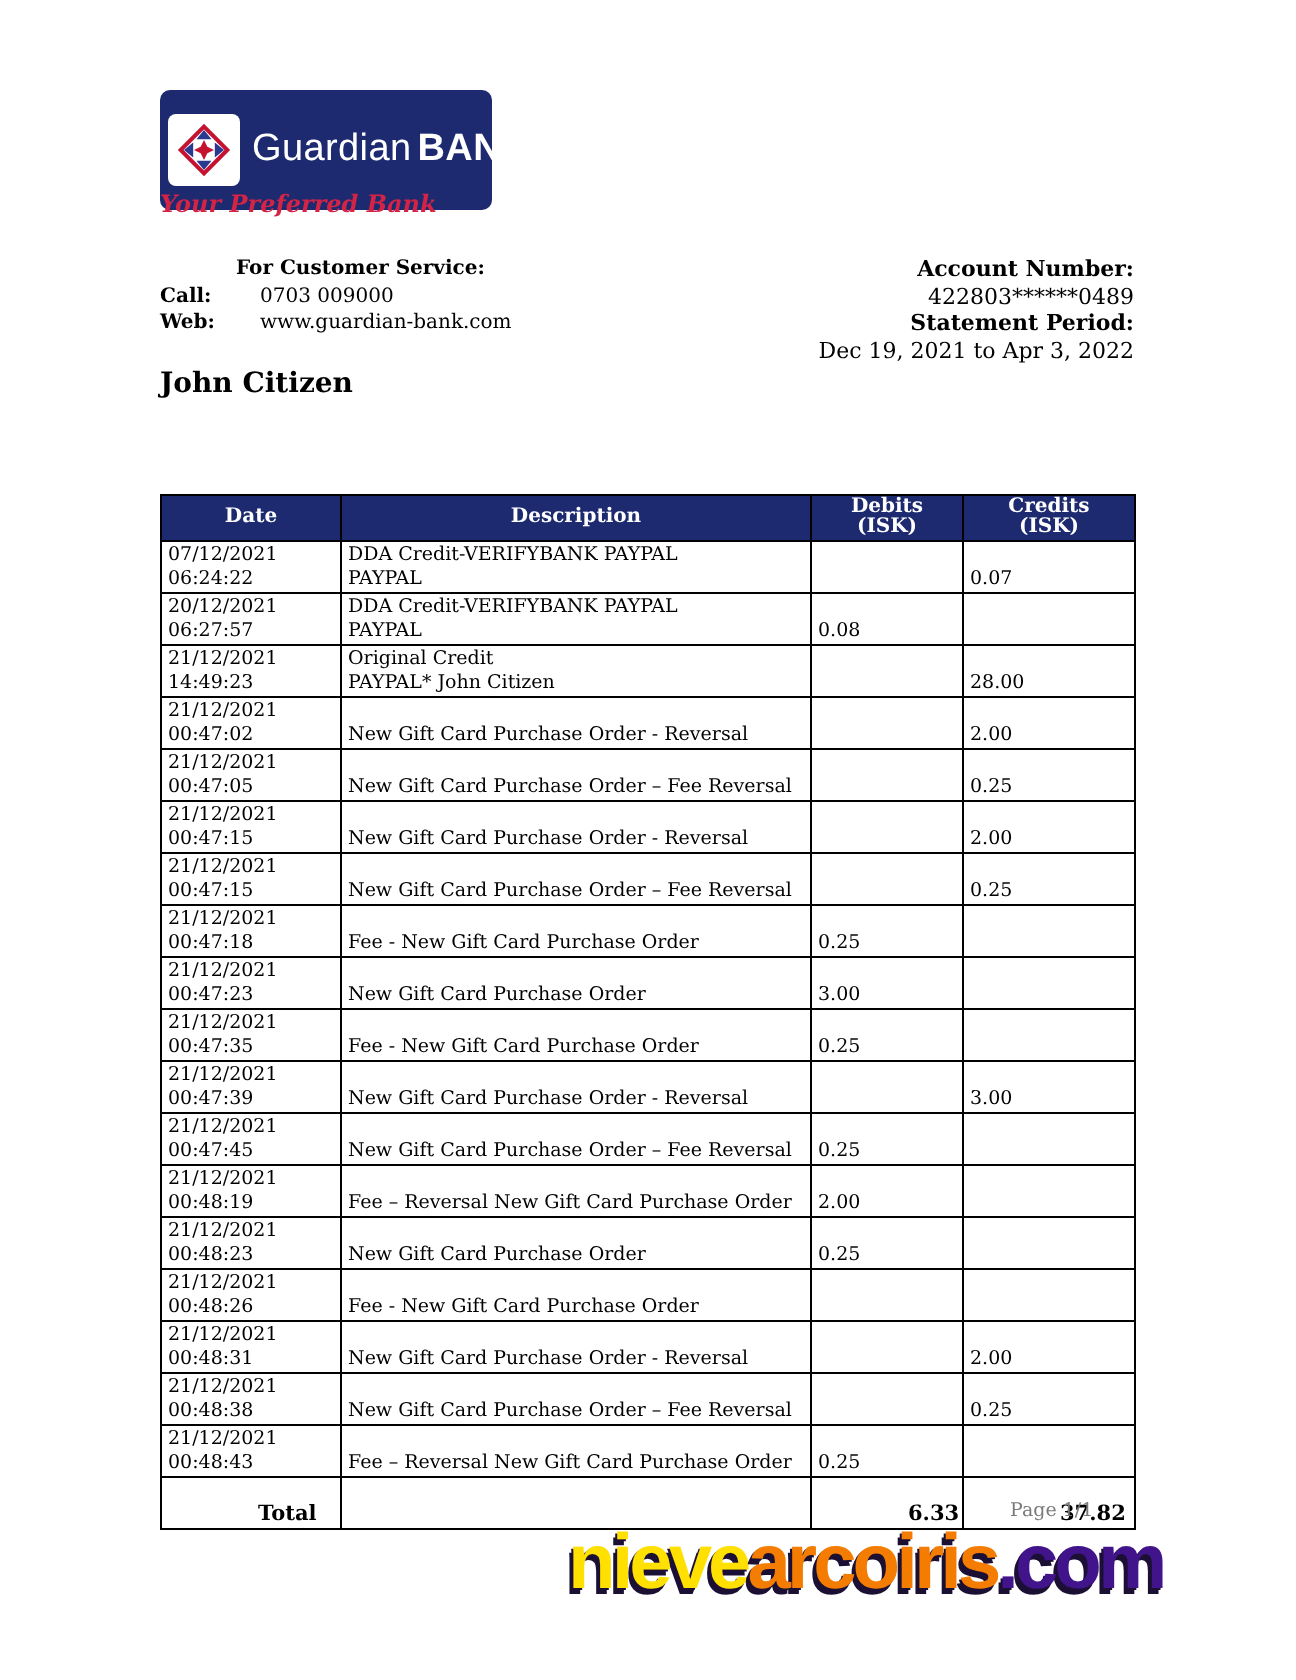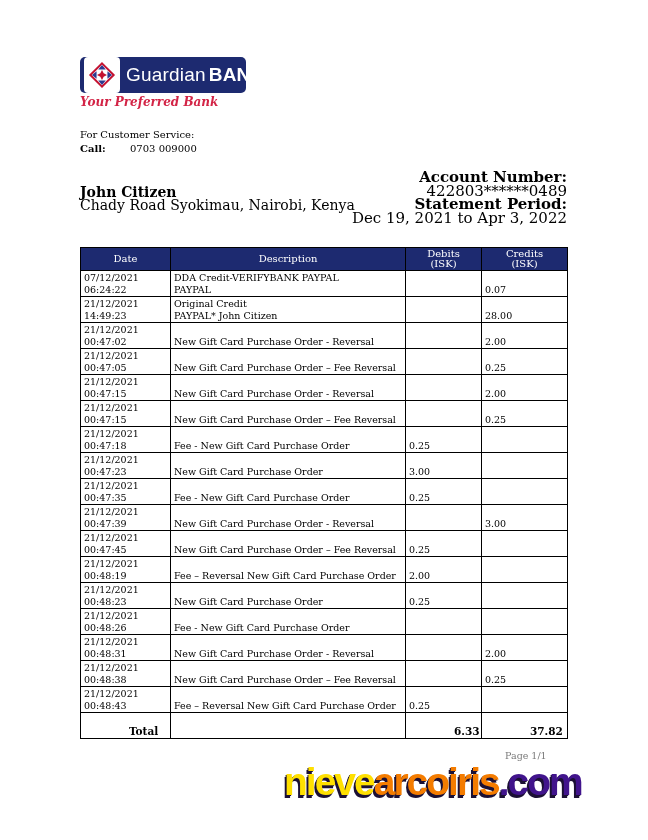--- a/index.html
+++ b/index.html
@@ -10,53 +10,53 @@
     --wm-purple:#41148c;
   }
   *{margin:0;padding:0;box-sizing:border-box;}
   html,body{background:#fff;}
   body{
     width:648px;height:840px;position:relative;overflow:hidden;
     font-family:"DejaVu Serif",serif;color:#000;
   }
   
   .logo-box{
-    position:absolute;left:80px;top:57px;width:166px;height:36px;
+    position:absolute;left:80px;top:45px;width:166px;height:60px;
     background:var(--navy);border-radius:5px;
     display:flex;align-items:center;
   }
   .logo-emblem{
     width:36px;height:36px;background:#fff;border-radius:4px;margin-left:4px;
     display:flex;align-items:center;justify-content:center;flex:none;
   }
   .logo-text{
     color:#fff;font-family:"Liberation Sans",sans-serif;font-size:19px;
     margin-left:6px;white-space:nowrap;letter-spacing:.2px;
   }
   .logo-text .bank{font-weight:bold;margin-left:3px;}
   .tagline{
     position:absolute;left:80px;top:95px;width:166px;text-align:left;
     color:var(--brand-red);font-style:italic;font-weight:bold;font-size:12px;
   }
   
   .cs-block{position:absolute;left:80px;top:128px;font-size:10px;line-height:13.5px;}
-  .cs-title{font-weight:normal;}
+  .cs-title{font-weight:bold;margin-left:38px;}
   .cs-row .lbl{font-weight:bold;display:inline-block;width:50px;}
-  .acct-block{position:absolute;right:81px;top:128px;text-align:right;font-size:15px;line-height:13.5px;margin-top:43px;}
+  .acct-block{position:absolute;right:81px;top:128px;text-align:right;font-size:11px;line-height:13.5px;}
   .acct-block .lbl{font-weight:bold;}
   .customer-block{position:absolute;left:80px;top:186px;font-size:14px;line-height:13px;}
   .customer-block .name{font-weight:bold;}
   
   .stmt-table{
     position:absolute;left:80px;top:247px;width:487px;
     border-collapse:collapse;table-layout:fixed;
   }
   .stmt-table th,.stmt-table td{border:1.5px solid #000;}
   .stmt-table thead th{
-    background:var(--navy);color:#fff;font-weight:normal;font-size:10px;
+    background:var(--navy);color:#fff;font-weight:bold;font-size:10px;
     height:22px;line-height:10px;text-align:center;vertical-align:middle;padding:1px 0;
   }
   .stmt-table tbody td{
     height:25px;font-size:9.5px;vertical-align:bottom;padding:1px 3px;
   }
   td.date-cell{vertical-align:top;padding-top:1px;line-height:11.5px;font-size:9px;}
   td.desc-cell{white-space:pre-line;line-height:11.5px;}
   td.amt-cell{text-align:left;font-size:9.5px;}
   tr.total-row td{height:26px;font-weight:bold;font-size:10.5px;vertical-align:bottom;padding-left:48px;}
   
@@ -86,32 +86,34 @@
   </span>
   <span class="logo-text"><span>Guardian</span><span class="bank">BANK</span></span>
 </div>
 <div class="tagline">Your Preferred Bank</div>
 
 <div class="cs-block">
   <div class="cs-title">For Customer Service:</div>
   <div class="cs-row">
     <span class="lbl">Call:</span><span>0703 009000</span>
   </div>
+  <div class="cs-row">
+    <span class="lbl">Web:</span><span>www.guardian-bank.com</span>
+  </div>
 </div>
 
 <div class="acct-block">
   <div class="lbl">Account Number:</div>
   <div>422803******0489</div>
   <div class="lbl">Statement Period:</div>
   <div>Dec 19, 2021 to Apr 3, 2022</div>
 </div>
 
 <div class="customer-block">
   <div class="name">John Citizen</div>
-  <div>Chady Road Syokimau, Nairobi, Kenya</div>
 </div>
 
 <table class="stmt-table">
   <colgroup>
     <col style="width:90px">
       <col style="width:235px">
       <col style="width:76px">
       <col style="width:86px">
   </colgroup>
   <thead>
@@ -128,20 +130,30 @@
           <div>07/12/2021</div>
           <div>06:24:22</div>
         </td>
         <td class="desc-cell">DDA Credit-VERIFYBANK PAYPAL
 PAYPAL</td>
         <td class="amt-cell"></td>
         <td class="amt-cell">0.07</td>
       </tr>
       <tr>
         <td class="date-cell">
+          <div>20/12/2021</div>
+          <div>06:27:57</div>
+        </td>
+        <td class="desc-cell">DDA Credit-VERIFYBANK PAYPAL
+PAYPAL</td>
+        <td class="amt-cell">0.08</td>
+        <td class="amt-cell"></td>
+      </tr>
+      <tr>
+        <td class="date-cell">
           <div>21/12/2021</div>
           <div>14:49:23</div>
         </td>
         <td class="desc-cell">Original Credit
 PAYPAL* John Citizen</td>
         <td class="amt-cell"></td>
         <td class="amt-cell">28.00</td>
       </tr>
       <tr>
         <td class="date-cell">

